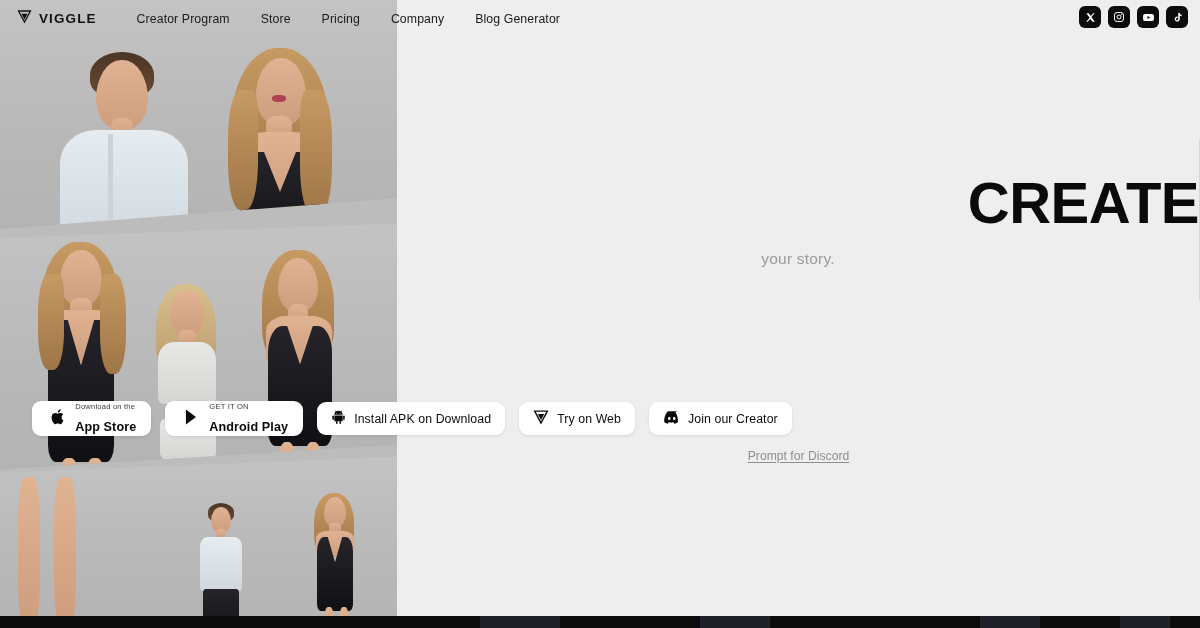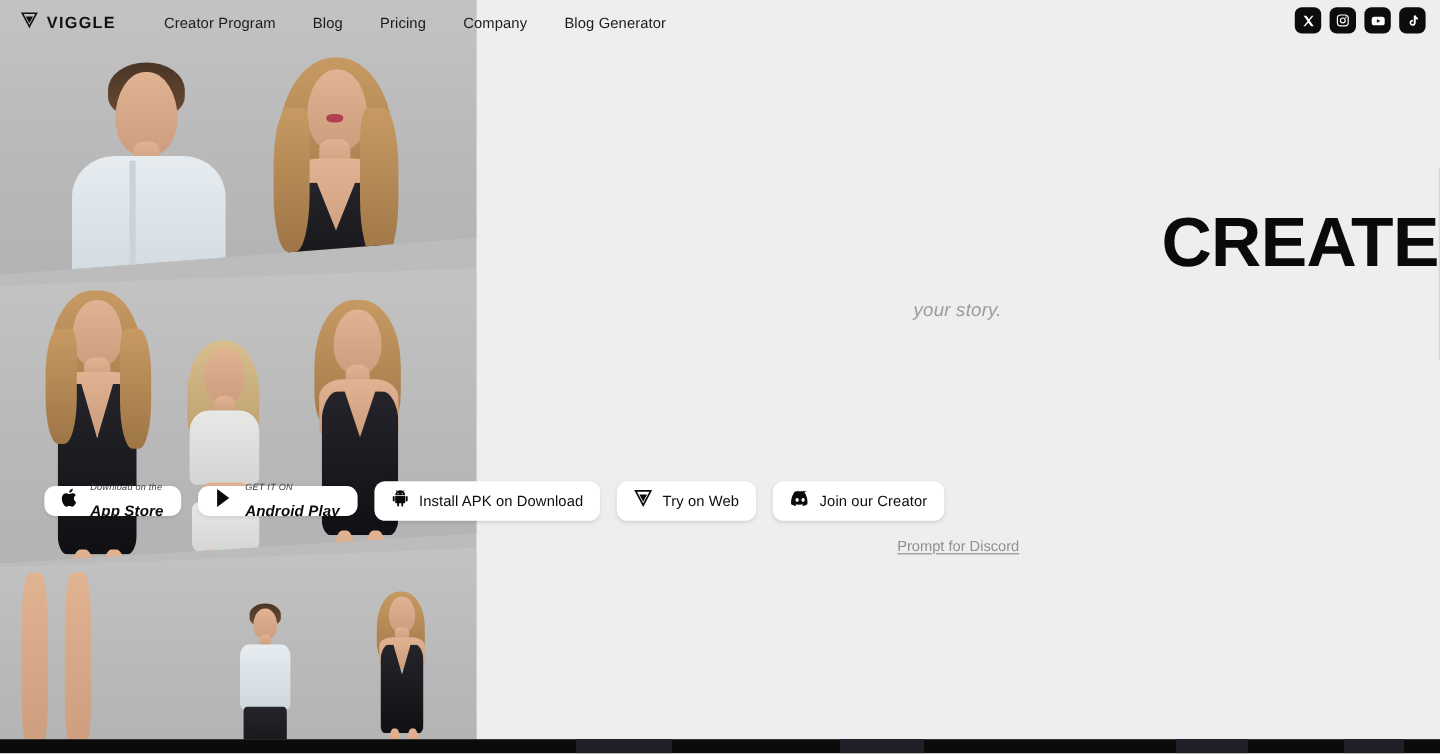--- a/index.html
+++ b/index.html
@@ -147,21 +147,20 @@
     font-weight: 700;
     letter-spacing: -0.5px;
     color: #0a0a0a;
     text-align: right;
   }
   .subline {
     margin-top: 18px;
     font-size: 15.5px;
     color: #9b9b9b;
     letter-spacing: .2px;
-    font-style: italic;
   }
   .v-divider {
     width: 1px;
     height: 160px;
     background: #d6d6d6;
     flex: 0 0 1px;
   }
 
   
   .btn-row {
@@ -180,21 +179,21 @@
     border-radius: 9px;
     height: 33px;
     display: flex;
     align-items: center;
     gap: 8px;
     padding: 0 14px;
     box-shadow: 0 1px 3px rgba(0,0,0,.10);
     cursor: pointer;
     white-space: nowrap;
   }
-  .btn-store { height: 25px; padding: 0 15px 0 13px; gap: 9px; font-style: italic; }
+  .btn-store { height: 35px; padding: 0 15px 0 18px; gap: 9px; }
   .store-text { display: flex; flex-direction: column; justify-content: center; line-height: 1; }
   .store-small {
     font-size: 7.6px;
     color: #3a3a3a;
     letter-spacing: .2px;
     margin-bottom: 2px;
   }
   .store-big {
     font-size: 12.6px;
     font-weight: 700;
@@ -340,21 +339,21 @@
         <svg width="15" height="15" viewBox="0 0 24 24" aria-hidden="true">
           <path d="M2.5 3.2 L21.5 3.2 L12 21 Z" fill="none" stroke="#111" stroke-width="2.1"></path>
           <path d="M7.2 7.6 L16.8 7.6 L12 16.6 Z" fill="#111"></path>
         </svg>
       </span>
       <span class="brand-text">VIGGLE</span>
     </div>
 
     <div class="nav">
       <span class="nav-item">Creator Program</span>
-      <span class="nav-item">Blog</span>
+      <span class="nav-item">Store</span>
       <span class="nav-item">Pricing</span>
       <span class="nav-item">Company</span>
       <span class="nav-item">Blog Generator</span>
     </div>
 
     <div class="socials">
       <span class="social">
         <svg width="11" height="11" viewBox="0 0 24 24" aria-hidden="true">
           <path d="M3 2.5h5l4.6 6.3L17.8 2.5H21l-7 8.6L21.4 21.5h-5L11.4 15 5.8 21.5H2.6l7.6-9.2L3 2.5z" fill="#fff"></path>
         </svg>

